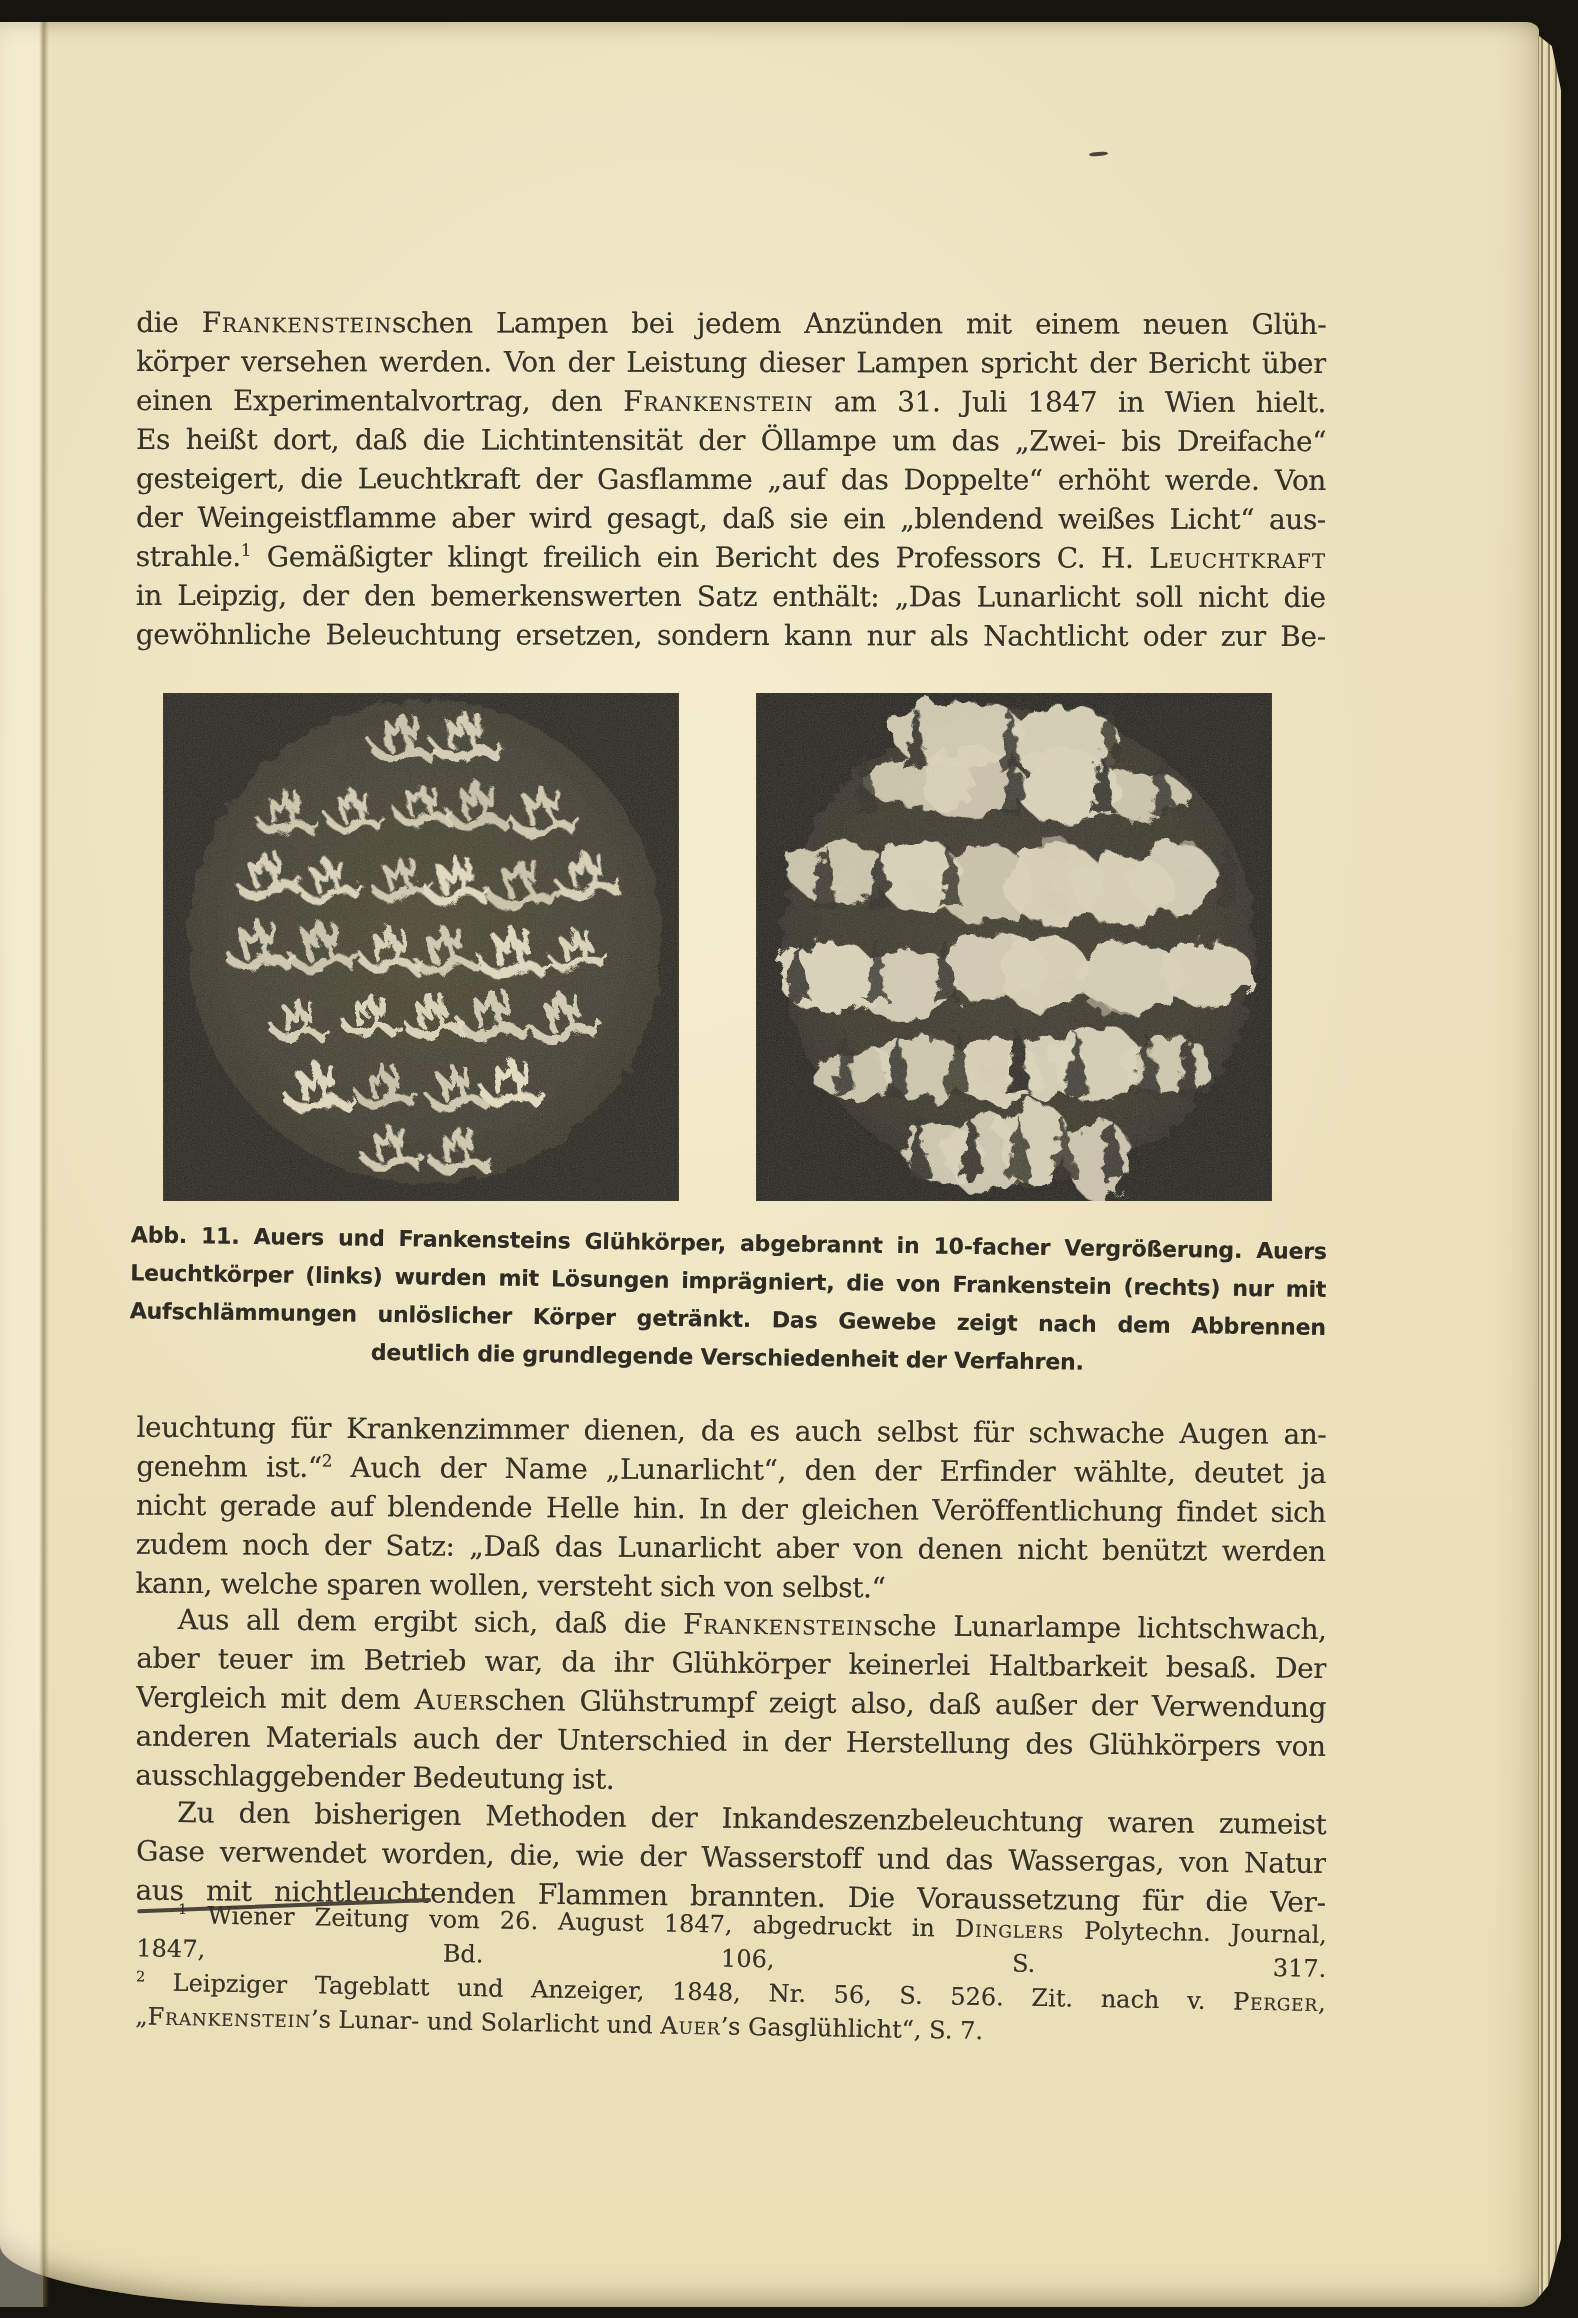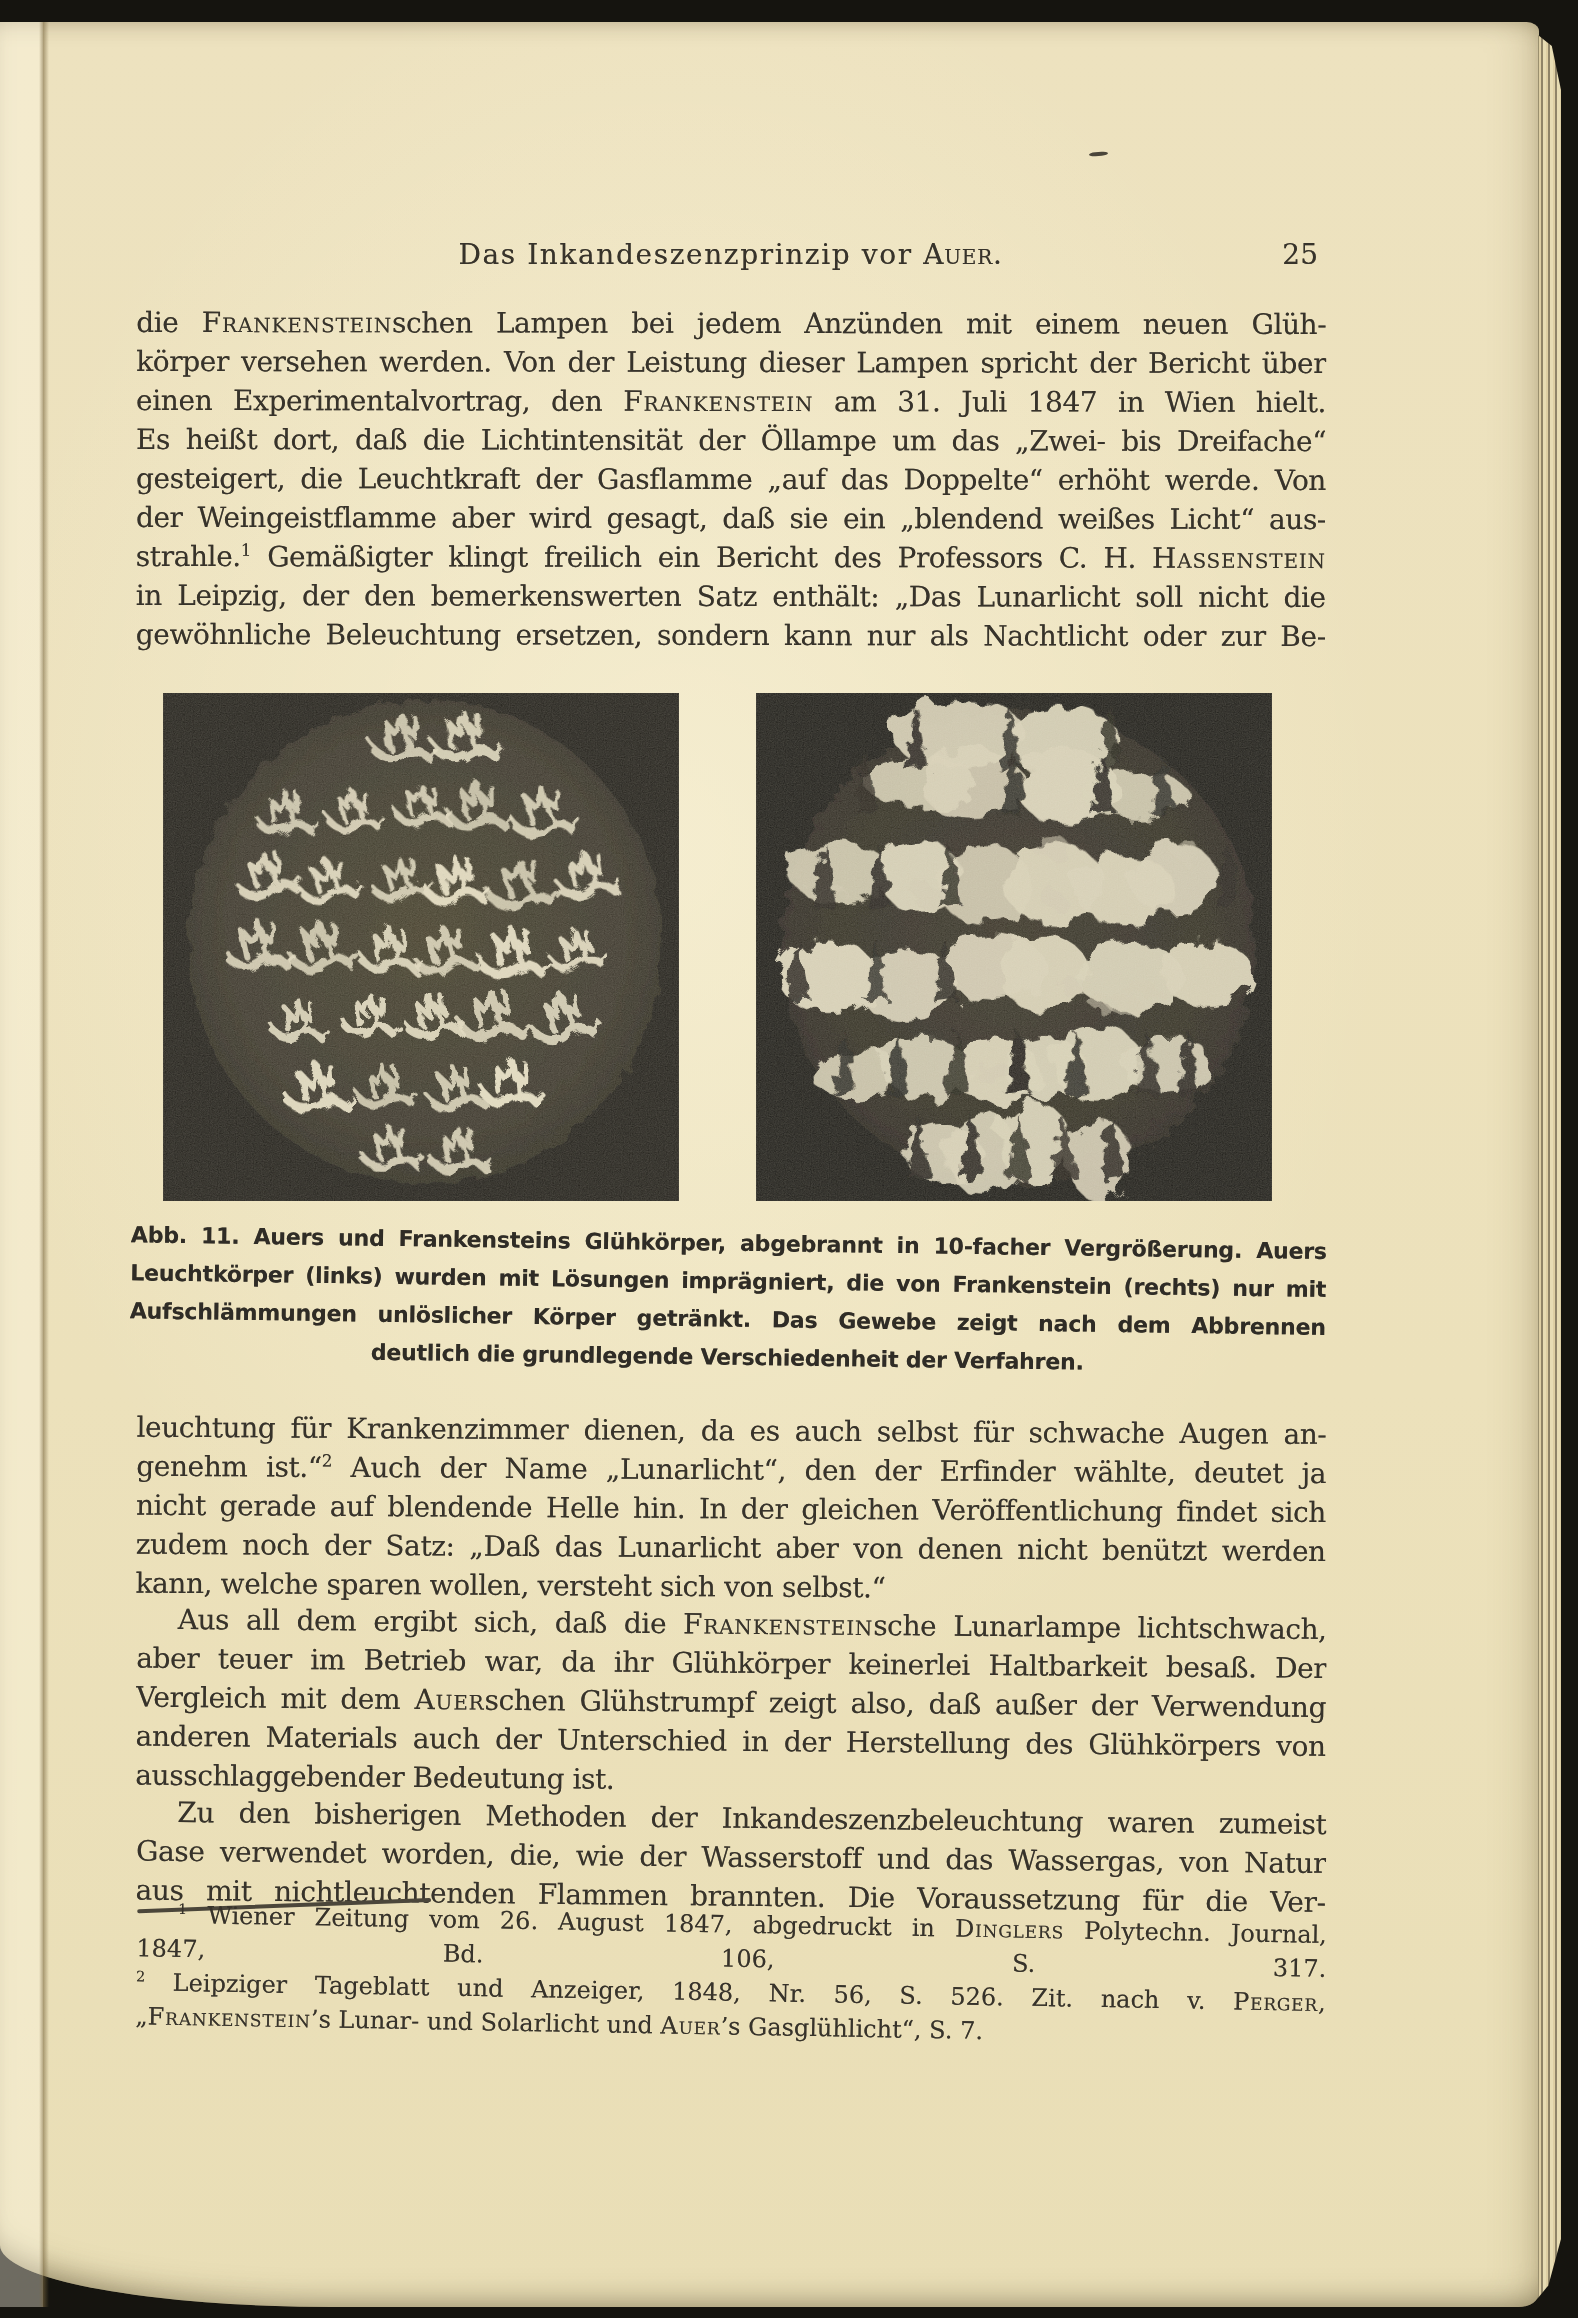--- a/index.html
+++ b/index.html
@@ -62,33 +62,29 @@
 <body>
 
 <div class="canvas">
   <div class="page"></div>
   <div class="fore-edge-strip"></div>
   <div class="gutter-crease"></div>
   <div class="edge-stack"></div>
   <div class="page-shade"></div>
   <div class="ink-dash"></div>
 
-  <div class="tblock header-line">
-    <div class="running-title">Das Inkandeszenzprinzip vor <span class="sc">Auer</span>.</div>
-    <div class="page-number">25</div>
-  </div>
 
   <div class="tblock body-par" id="para1">
       <div class="line">die <span class="sc">Frankenstein</span>schen Lampen bei jedem Anzünden mit einem neuen Glüh-</div>
       <div class="line">körper versehen werden. Von der Leistung dieser Lampen spricht der Bericht über</div>
       <div class="line">einen Experimentalvortrag, den <span class="sc">Frankenstein</span> am 31. Juli 1847 in Wien hielt.</div>
       <div class="line">Es heißt dort, daß die Lichtintensität der Öllampe um das „Zwei- bis Dreifache“</div>
       <div class="line">gesteigert, die Leuchtkraft der Gasflamme „auf das Doppelte“ erhöht werde. Von</div>
       <div class="line">der Weingeistflamme aber wird gesagt, daß sie ein „blendend weißes Licht“ aus-</div>
-      <div class="line">strahle.<span class="sup">1</span> Gemäßigter klingt freilich ein Bericht des Professors C. H. <span class="sc">Hassenstein</span></div>
+      <div class="line">strahle.<span class="sup">1</span> Gemäßigter klingt freilich ein Bericht des Professors C. H. <span class="sc">Leuchtkraft</span></div>
       <div class="line">in Leipzig, der den bemerkenswerten Satz enthält: „Das Lunarlicht soll nicht die</div>
       <div class="line">gewöhnliche Beleuchtung ersetzen, sondern kann nur als Nachtlicht oder zur Be-</div>
     </div>
 
   <svg class="photo" id="photoL" viewBox="0 0 653 643">
     <defs>
       <radialGradient id="vigL" cx="50%" cy="48%" r="60%">
         <stop offset="0%" stop-color="#46412f"></stop>
           <stop offset="70%" stop-color="#3c382d"></stop>
           <stop offset="100%" stop-color="#2c2922"></stop>

